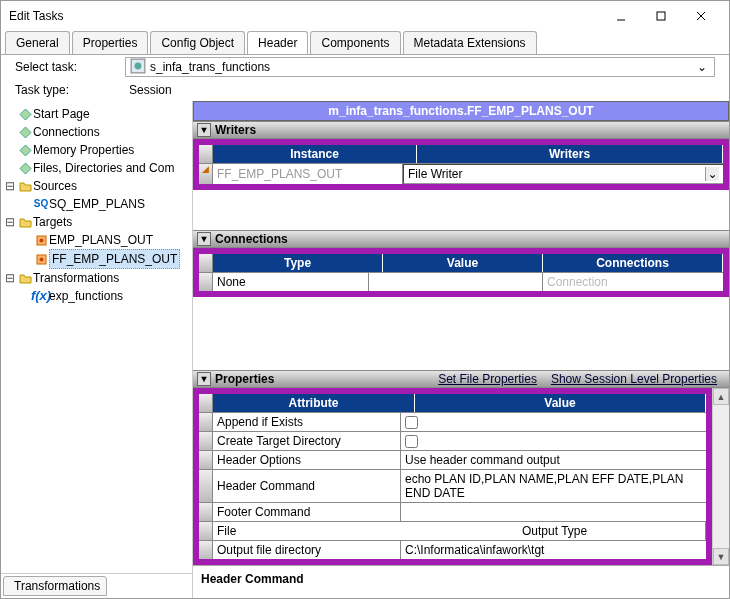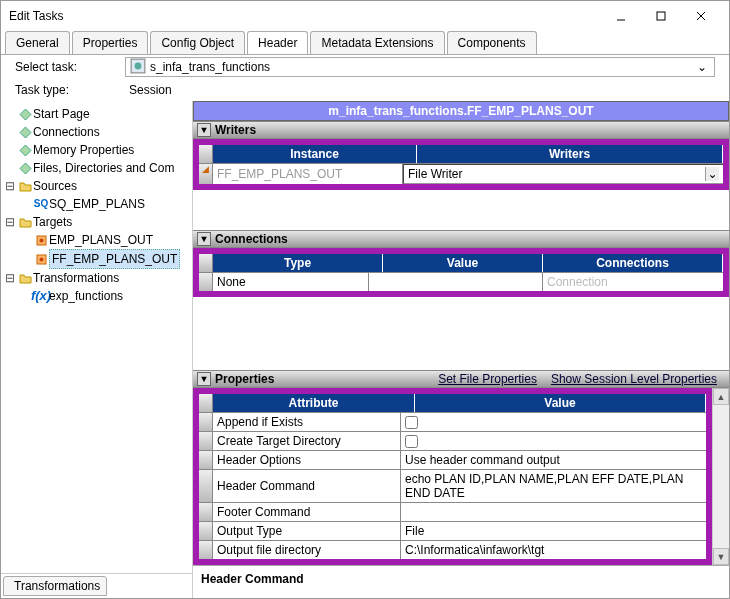--- a/index.html
+++ b/index.html
@@ -75,22 +75,22 @@
         <line x1="10" y1="2" x2="2" y2="10" stroke="#000"></line>
       </svg>
     </div>
 </div>
 
 <div class="tabs" id="tabbar">
     <div class="tab">General</div>
     <div class="tab">Properties</div>
     <div class="tab">Config Object</div>
     <div class="tab active">Header</div>
+    <div class="tab">Components</div>
     <div class="tab">Metadata Extensions</div>
-    <div class="tab">Components</div>
   </div>
 
 <div class="formrow">
   <span class="lbl">Select task:</span>
   <div class="val">
     <span class="ic" style="width:16px"><svg viewBox="0 0 14 14">
           <rect x="1" y="1" width="12" height="12" fill="#dfeaf5" stroke="#888"></rect>
           <circle cx="7" cy="7" r="3" fill="#5a9"></circle>
         </svg></span>
     <span style="flex:1; padding-left:4px">s_infa_trans_functions</span>
@@ -310,24 +310,24 @@
               </div>
               <div class="grow">
                 <div class="rhdr"></div>
                 <div class="gc gc1">Footer Command</div>
                 <div class="gc gc2 last">
                   <span></span>
                 </div>
               </div>
               <div class="grow">
                 <div class="rhdr"></div>
+                <div class="gc gc2 last">
+                  <span>File</span>
+                </div>
                 <div class="gc gc1">Output Type</div>
-                <div class="gc gc2 last">
-                  <span>File</span>
-                </div>
               </div>
               <div class="grow">
                 <div class="rhdr"></div>
                 <div class="gc gc1">Output file directory</div>
                 <div class="gc gc2 last">
                   <span>C:\Informatica\infawork\tgt</span>
                 </div>
               </div>
             </div>
         </div>

